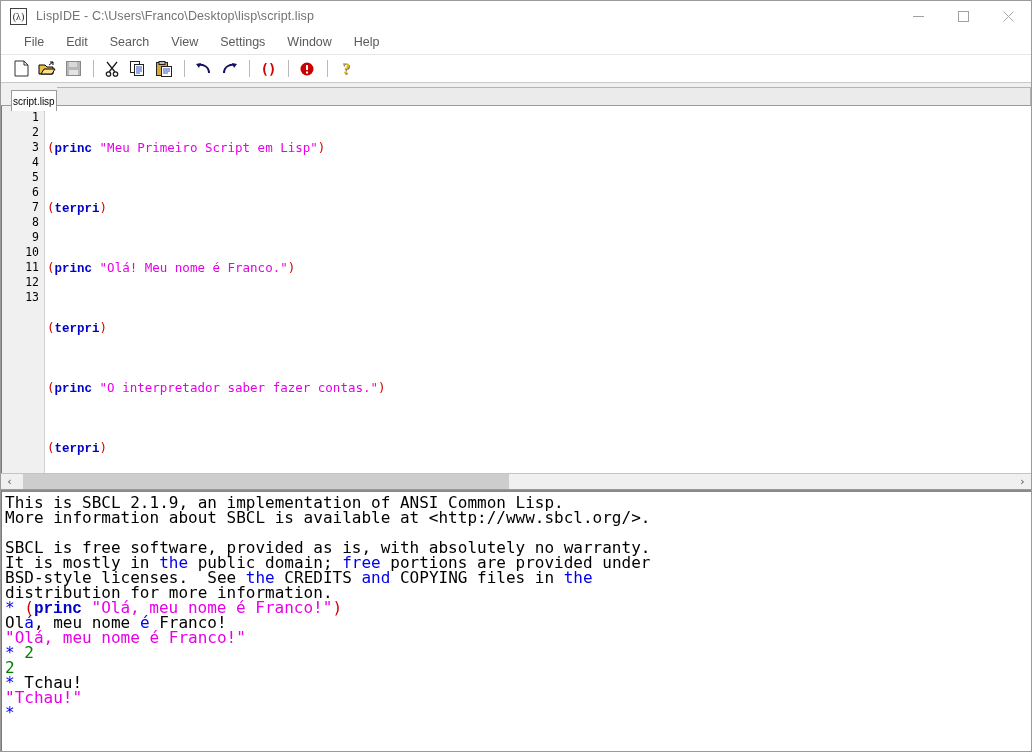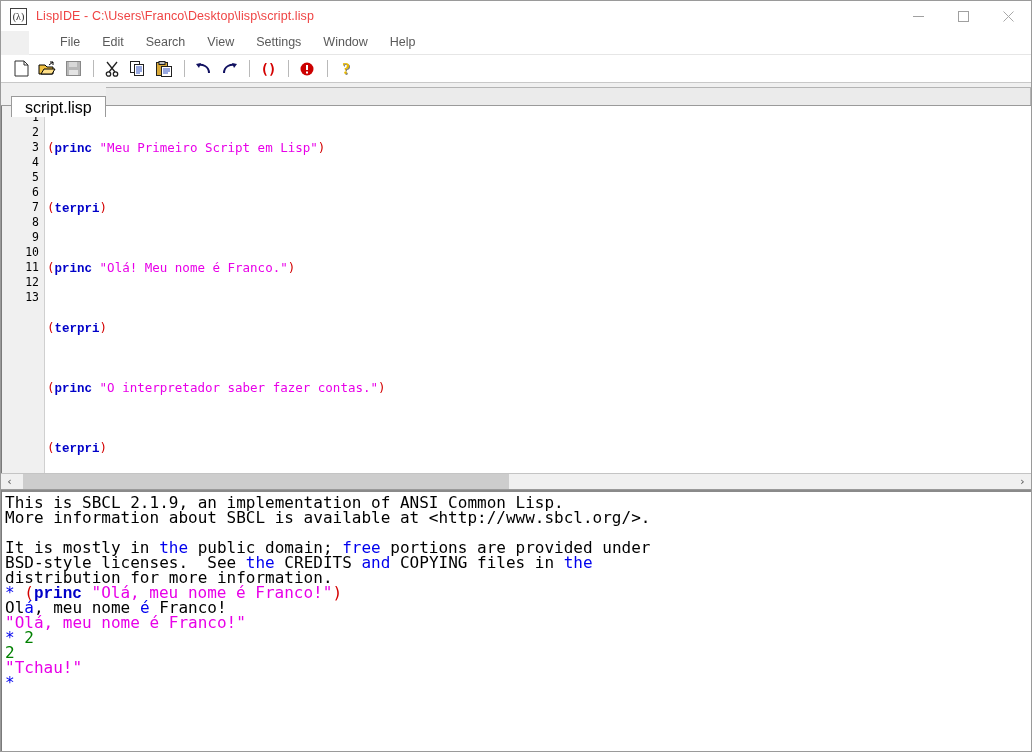--- a/index.html
+++ b/index.html
@@ -44,21 +44,21 @@
     border: 1px solid #404040;
     box-sizing: border-box;
     font-size: 10px;
     line-height: 15px;
     text-align: center;
     color: #202020;
     font-family: "Liberation Serif", serif;
     background: #ffffff;
   }
   .title-text {
-    color: #ef4444;
+    color: #737373;
     font-size: 12.5px;
     letter-spacing: 0.1px;
     white-space: nowrap;
   }
   .win-buttons {
     position: absolute;
     right: 0;
     top: 0;
     height: 30px;
     display: flex;
@@ -73,23 +73,22 @@
   }
   .win-btn svg { display: block; }
 
   
   .menubar {
     height: 23px;
     min-height: 23px;
     background: #ffffff;
     display: flex;
     align-items: center;
-    padding-left: 20px;
+    padding-left: 12px;
     border-bottom: 1px solid #e6e6e6;
-    margin-left: 28px;
   }
   .menu-item {
     padding: 0 11px;
     height: 23px;
     line-height: 23px;
     color: #5a5a5a;
     font-size: 12.5px;
     white-space: nowrap;
   }
 
@@ -140,29 +139,29 @@
     background: #f0f0f0;
     display: flex;
     align-items: flex-end;
     padding-left: 10px;
     border-bottom: 1px solid #9a9a9a;
     position: relative;
   }
   .tab {
     height: 21px;
     line-height: 21px;
-    padding: 0 13px;
-    font-size: 16px;
+    padding: 0 1px;
+    font-size: 10px;
     color: #000000;
     background: #f4f4f4;
     border: 1px solid #9a9a9a;
     border-bottom: none;
     box-sizing: border-box;
     position: relative;
-    top: 12px;
+    top: 6px;
   }
   .tab.active {
     background: #ffffff;
     z-index: 2;
   }
   .tabstrip-filler {
     flex: 1;
     height: 18px;
     background: #ebebeb;
     border-top: 1px solid #b4b4b4;
@@ -495,26 +494,28 @@
     <div class="sb-track">
       <div class="sb-thumb"></div>
     </div>
     <div class="sb-arrow">›</div>
   </div>
 
   <div class="console">
     <div class="ln">This is SBCL 2.1.9, an implementation of ANSI Common Lisp.</div>
     <div class="ln">More information about SBCL is available at &lt;http://www.sbcl.org/&gt;.</div>
     <div class="ln"></div>
+    <div class="ln">SBCL is free software, provided as is, with absolutely no warranty.</div>
     <div class="ln"><span>It is mostly in </span><span class="kw">the</span><span> public domain; </span><span class="kw">free</span><span> portions are provided under</span></div>
     <div class="ln"><span>BSD-style licenses.  See </span><span class="kw">the</span><span> CREDITS </span><span class="kw">and</span><span> COPYING files in </span><span class="kw">the</span></div>
     <div class="ln">distribution for more information.</div>
     <div class="ln"><span class="pr">*</span><span class="p"> (</span><span class="fn">princ</span><span class="st"> "Olá, meu nome é Franco!"</span><span class="p">)</span></div>
     <div class="ln"><span>Ol</span><span class="kw">á</span><span>, meu nome </span><span class="kw">é</span><span> Franco!</span></div>
     <div class="ln"><span class="st">"Olá, meu nome é Franco!"</span></div>
     <div class="ln"><span class="pr">*</span><span class="num"> 2</span></div>
     <div class="ln"><span class="num">2</span></div>
+    <div class="ln"><span class="pr">*</span><span> Tchau!</span></div>
     <div class="ln"><span class="st">"Tchau!"</span></div>
     <div class="ln"><span class="pr">*</span></div>
   </div>
 
 
 </div>
 
 </body></html>

